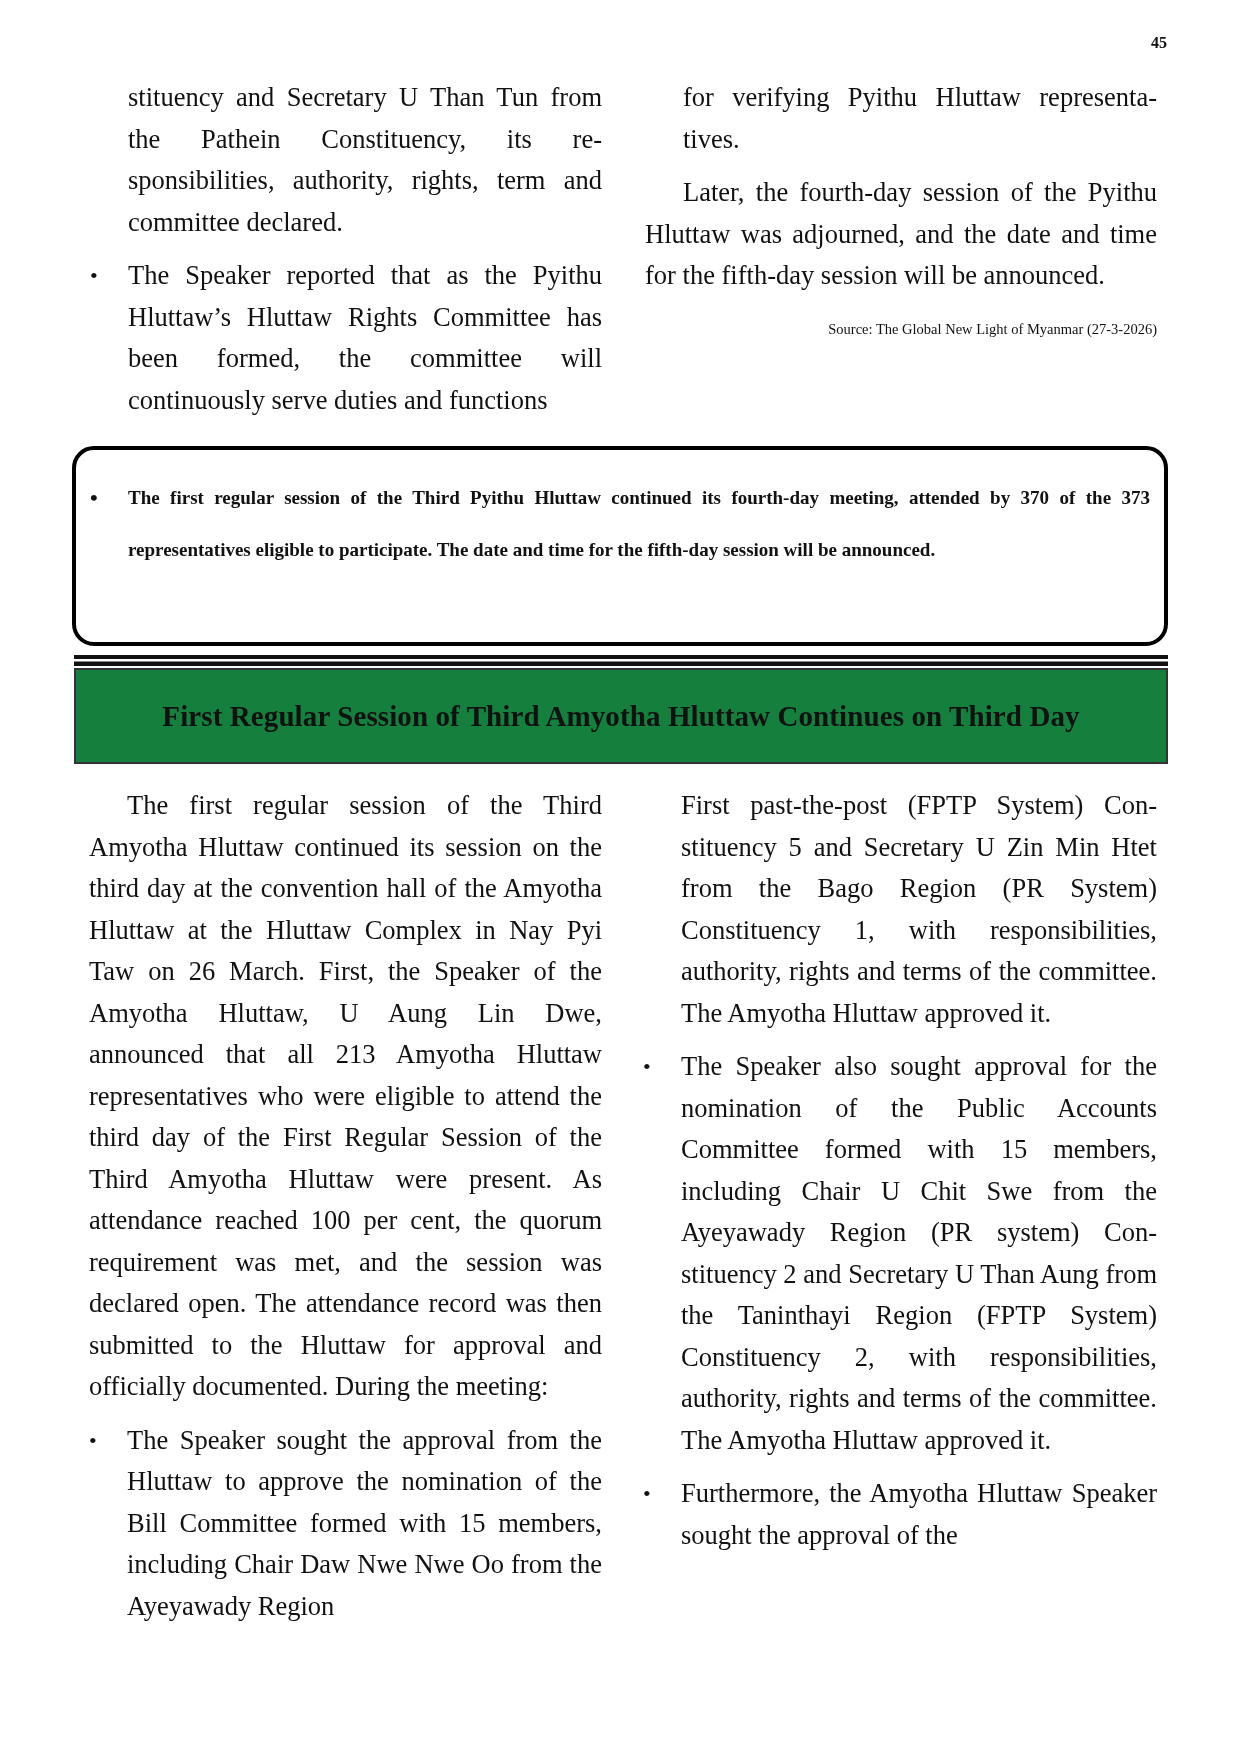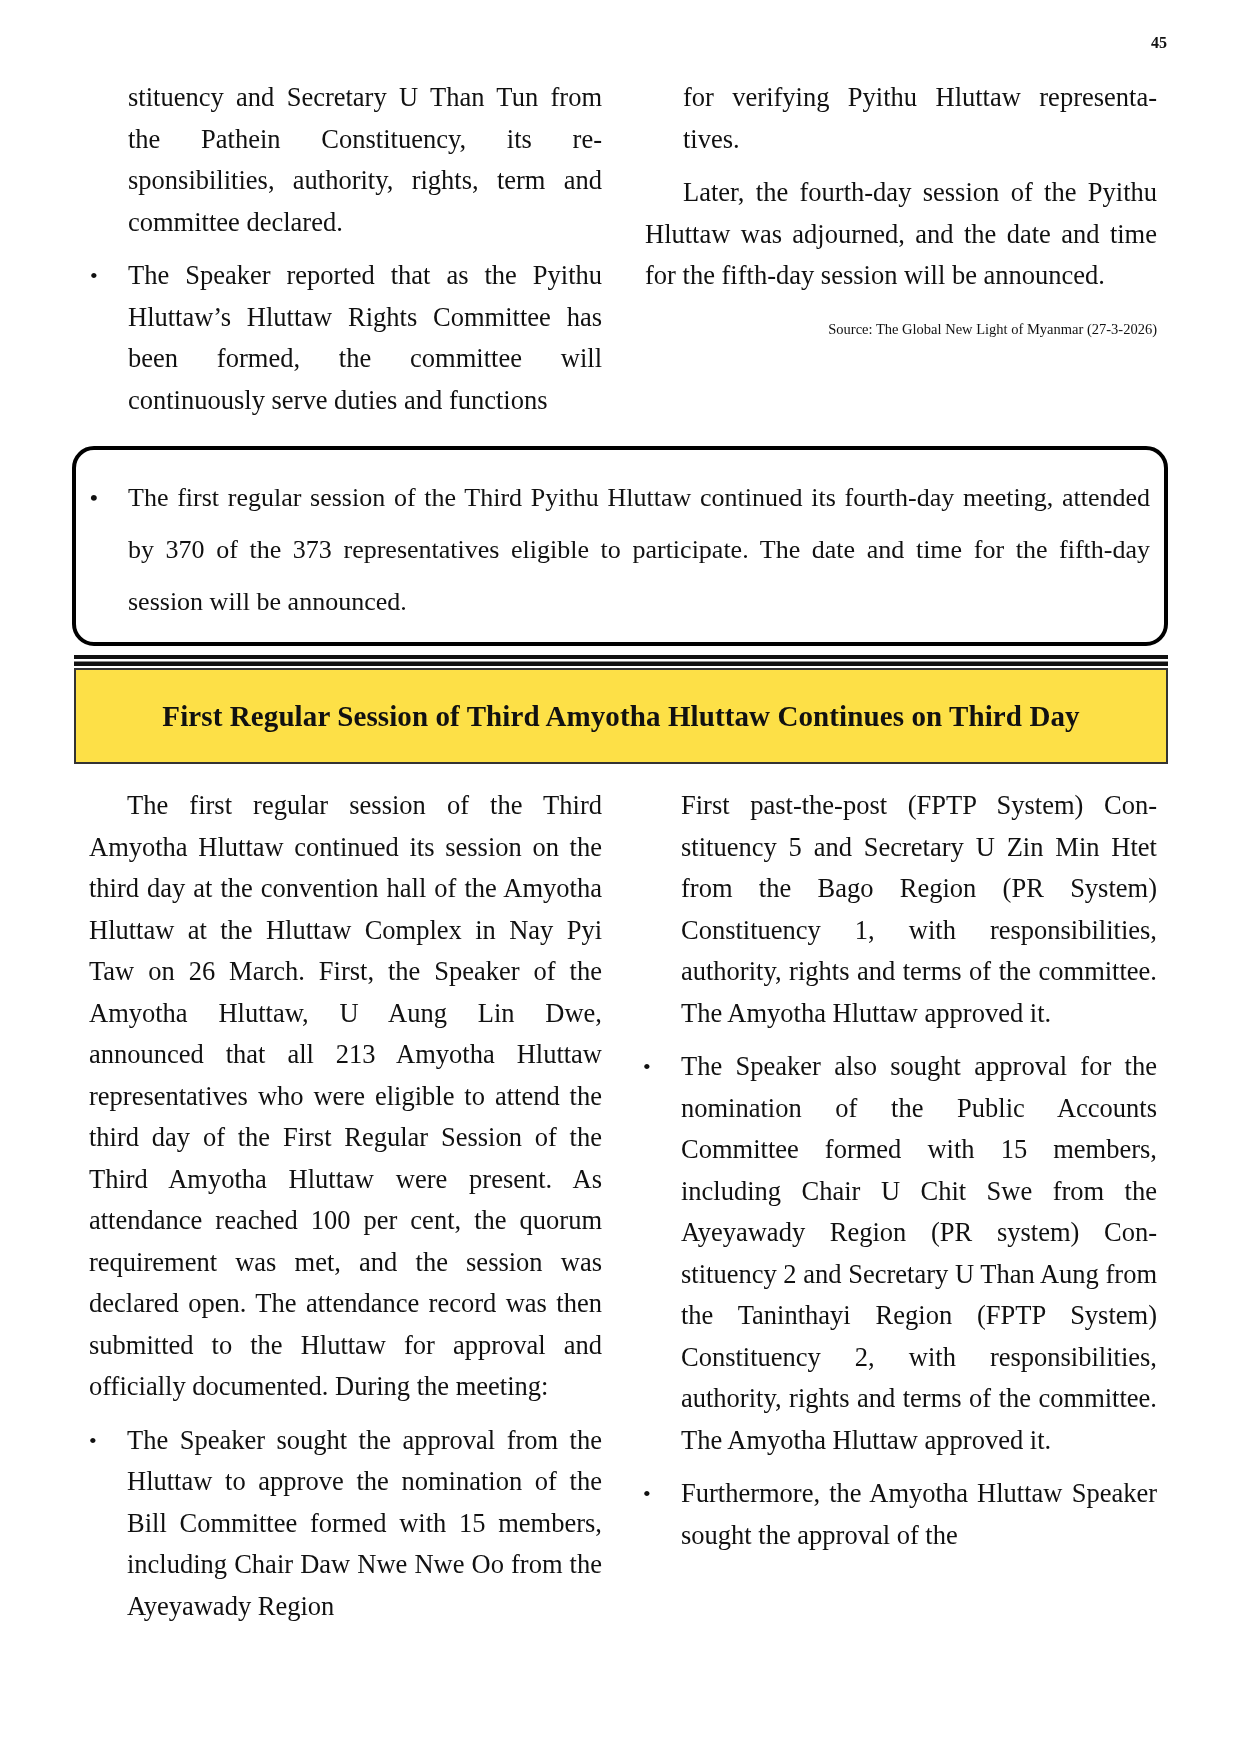--- a/index.html
+++ b/index.html
@@ -84,22 +84,22 @@
       height: 200px;
       border: 4px solid #000000;
       border-radius: 22px;
       box-sizing: border-box;
     }
     .callout-text {
       position: absolute;
       left: 52px;
       right: 14px;
       top: 22px;
-      font-weight: normal;
-      font-size: 26px;
+      font-weight: bold;
+      font-size: 19px;
       line-height: 52px;
       text-align: justify;
     }
     .callout-bullet {
       position: absolute;
       left: 14px;
       top: 22px;
       font-weight: bold;
       font-size: 22px;
       line-height: 52px;
@@ -176,21 +176,21 @@
 </div>
 
 <div class="callout">
   <span class="callout-bullet">•</span>
   <p class="callout-text" style="margin:0;">The first regular session of the Third Pyithu Hluttaw continued its fourth-day meeting, attended by 370 of the 373 representatives eligible to participate. The date and time for the fifth-day session will be announced.</p>
 </div>
 
 <div class="divider divider-thin"></div>
 <div class="divider divider-thick"></div>
 
-<div class="section-heading" style="background: #fde047;">
+<div class="section-heading" style="background: #15803d;">
   <h2>First Regular Session of Third Amyotha Hluttaw Continues on Third Day</h2>
 </div>
 
 <div class="col" id="bottom-left">
   <p class="indent-first">The first regular session of the Third Amyotha Hluttaw continued its session on the third day at the convention hall of the Amyotha Hluttaw at the Hluttaw Complex in Nay Pyi Taw on 26 March. First, the Speaker of the Amyotha Hluttaw, U Aung Lin Dwe, announced that all 213 Amyotha Hluttaw representatives who were eligible to attend the third day of the First Regular Session of the Third Amyotha Hluttaw were present. As attendance reached 100 per cent, the quorum requirement was met, and the session was declared open. The at­tendance record was then submitted to the Hluttaw for approval and officially docu­mented. During the meeting:</p>
   <div class="bullet-item">
     <span class="bullet">•</span>
     <p>The Speaker sought the approval from the Hluttaw to approve the nomination of the Bill Committee formed with 15 members, including Chair Daw Nwe Nwe Oo from the Ayeyawady Region</p>
   </div>
 </div>

